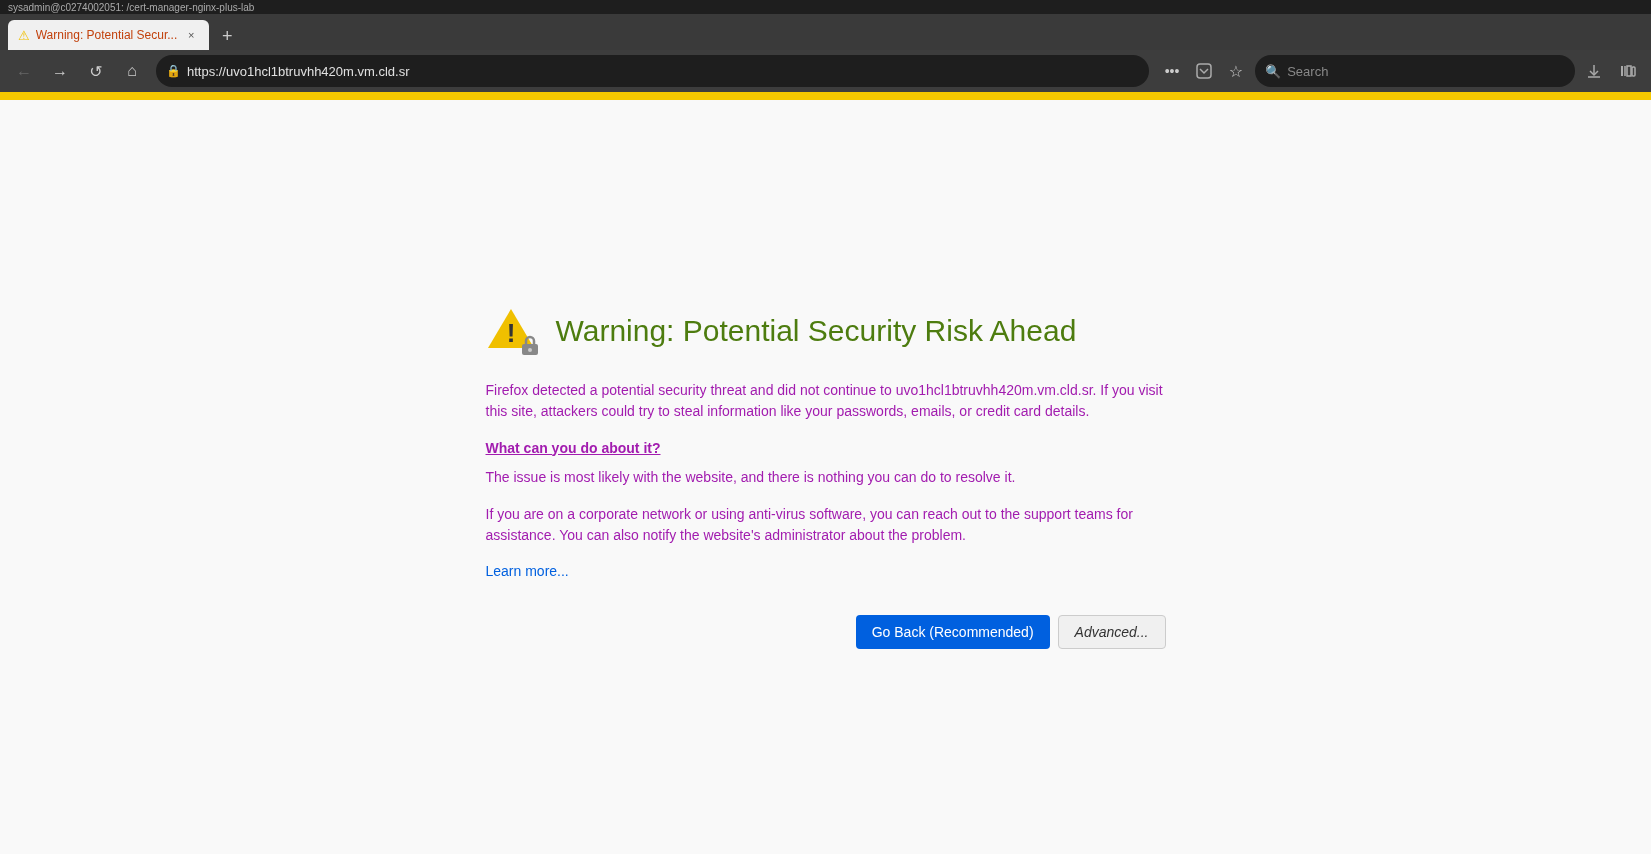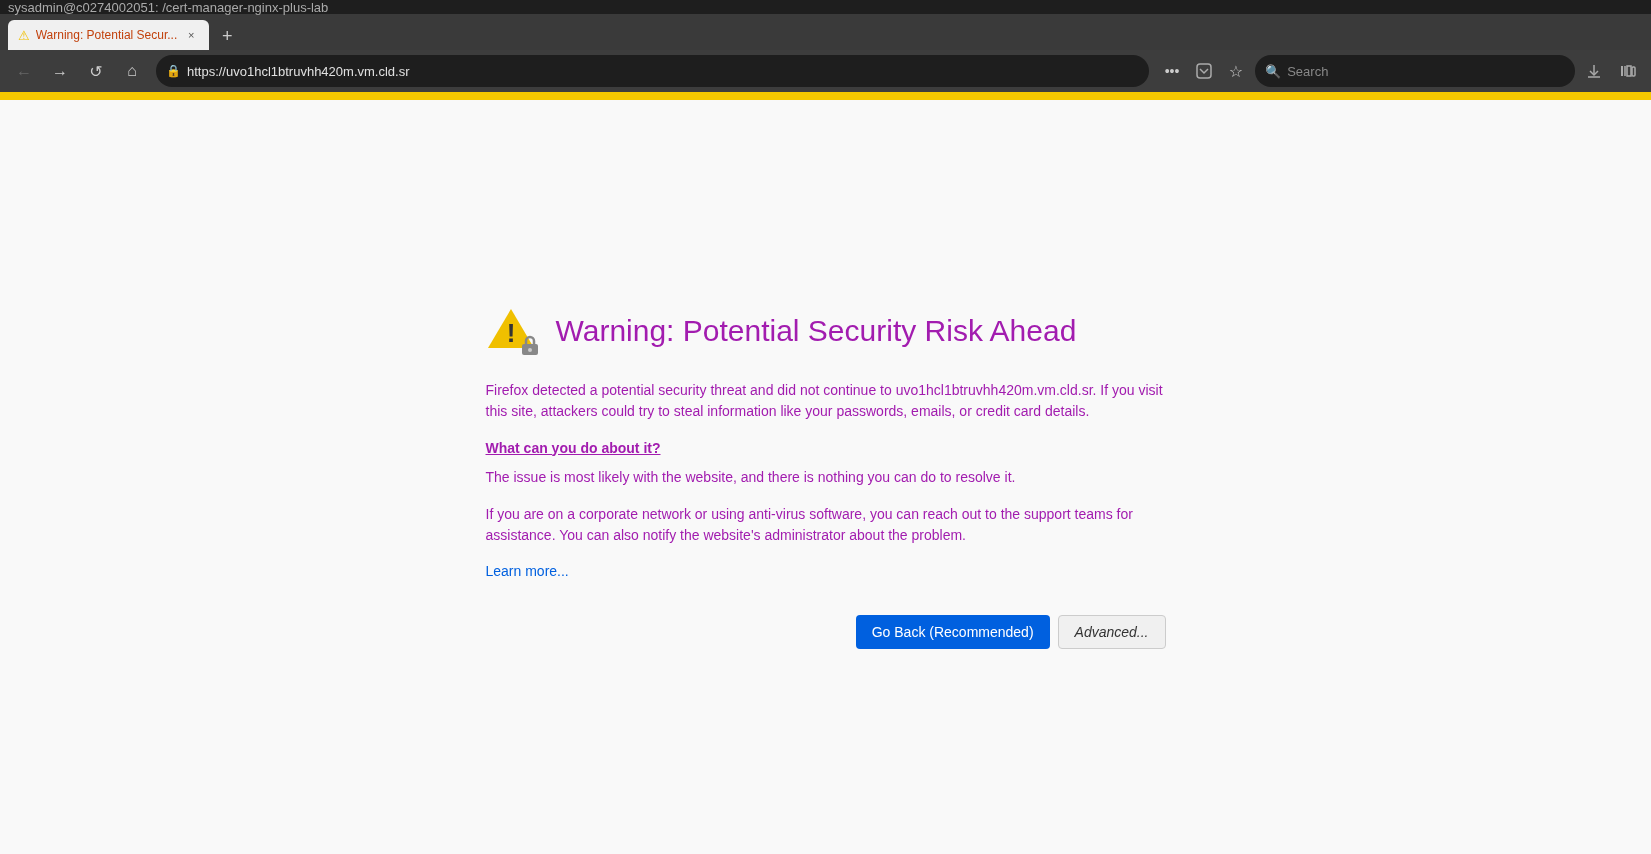--- a/index.html
+++ b/index.html
@@ -8,21 +8,21 @@
     
     .prev-tab-bar {
       background: #1e1e1e;
       height: 14px;
       display: flex;
       align-items: center;
       padding: 0 8px;
     }
     .prev-tab-text {
       color: #aaa;
-      font-size: 13px;
+      font-size: 10px;
       white-space: nowrap;
       overflow: hidden;
     }
 
     
     .tab-bar {
       background: #3a3a3a;
       height: 36px;
       display: flex;
       align-items: flex-end;
@@ -215,21 +215,21 @@
     }
 
     .warning-triangle {
       width: 50px;
       height: 44px;
     }
 
     .warning-title {
       font-size: 30px;
       font-weight: normal;
-      color: #a21caf;
+      color: #4d7c0f;
     }
 
     .warning-body {
       color: #a21caf;
       line-height: 1.5;
     }
 
     .warning-body p {
       margin-bottom: 16px;
       font-size: 14px;

